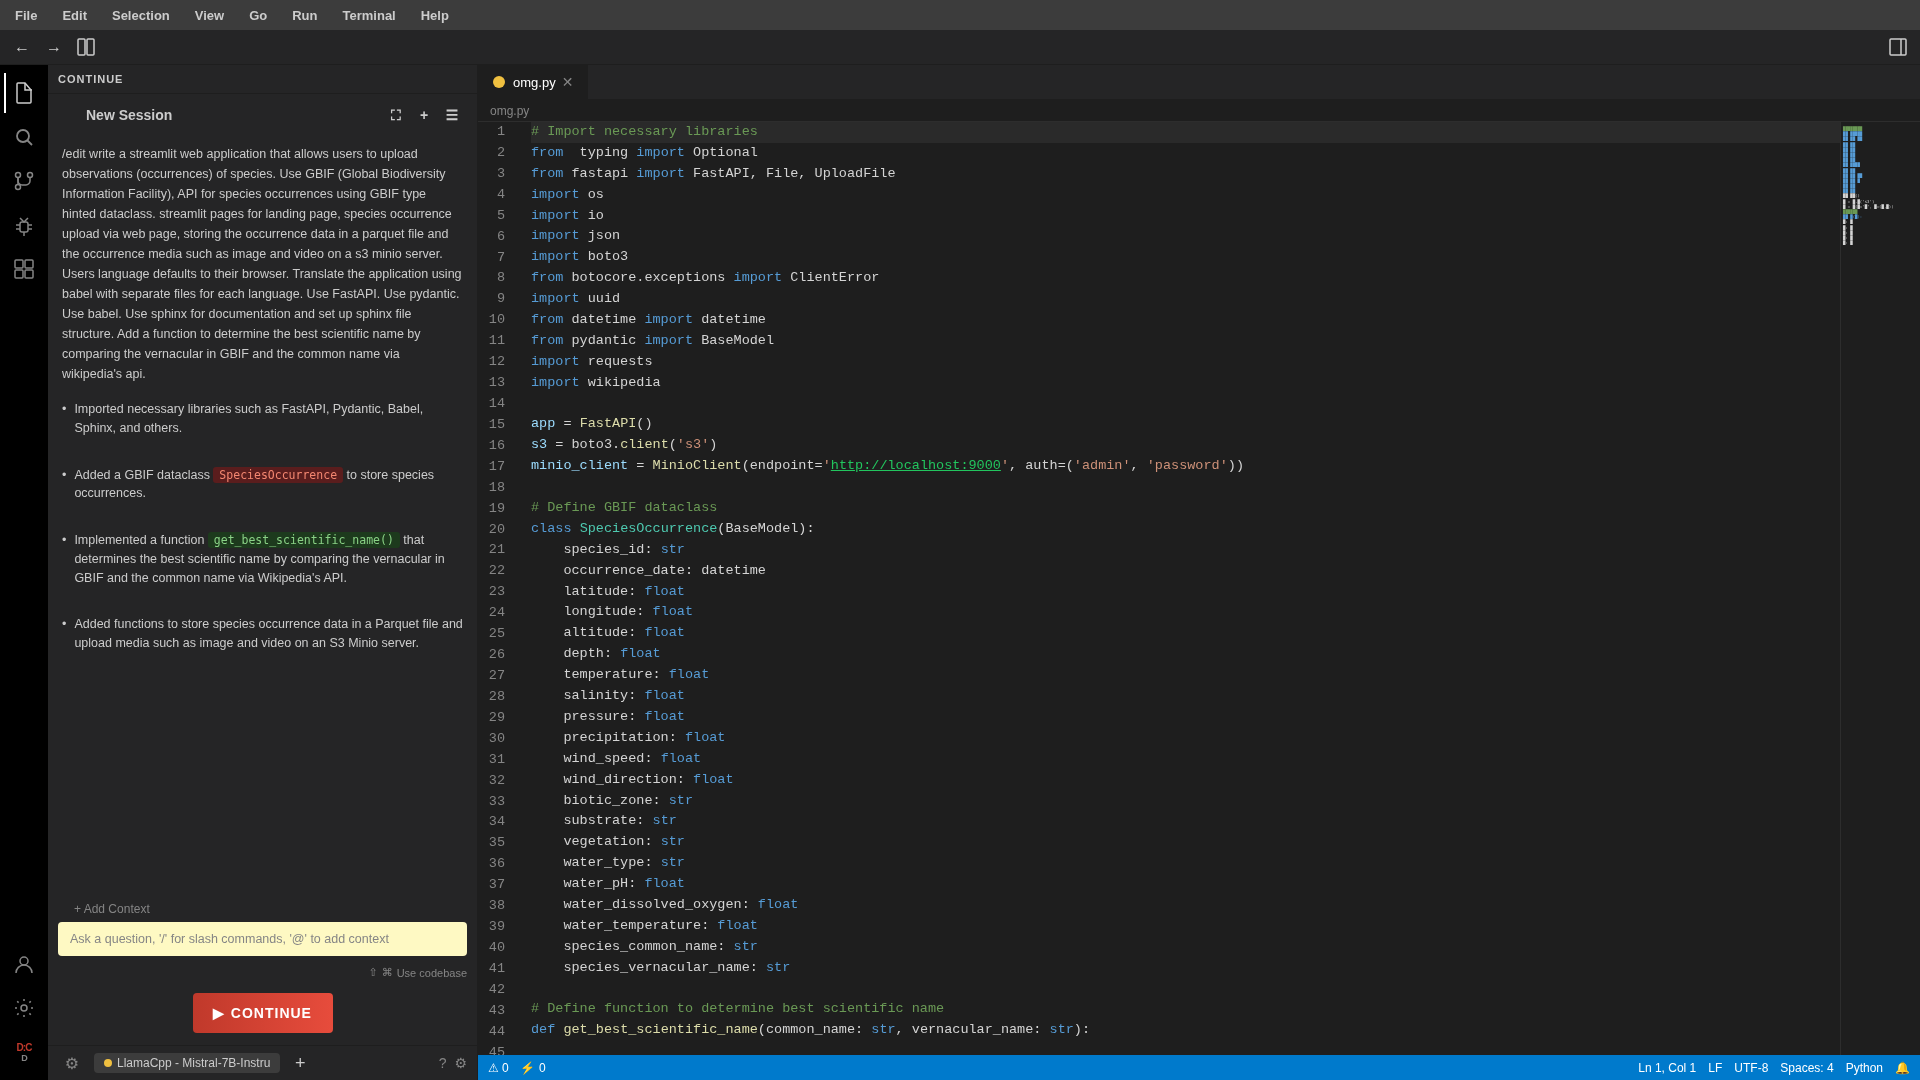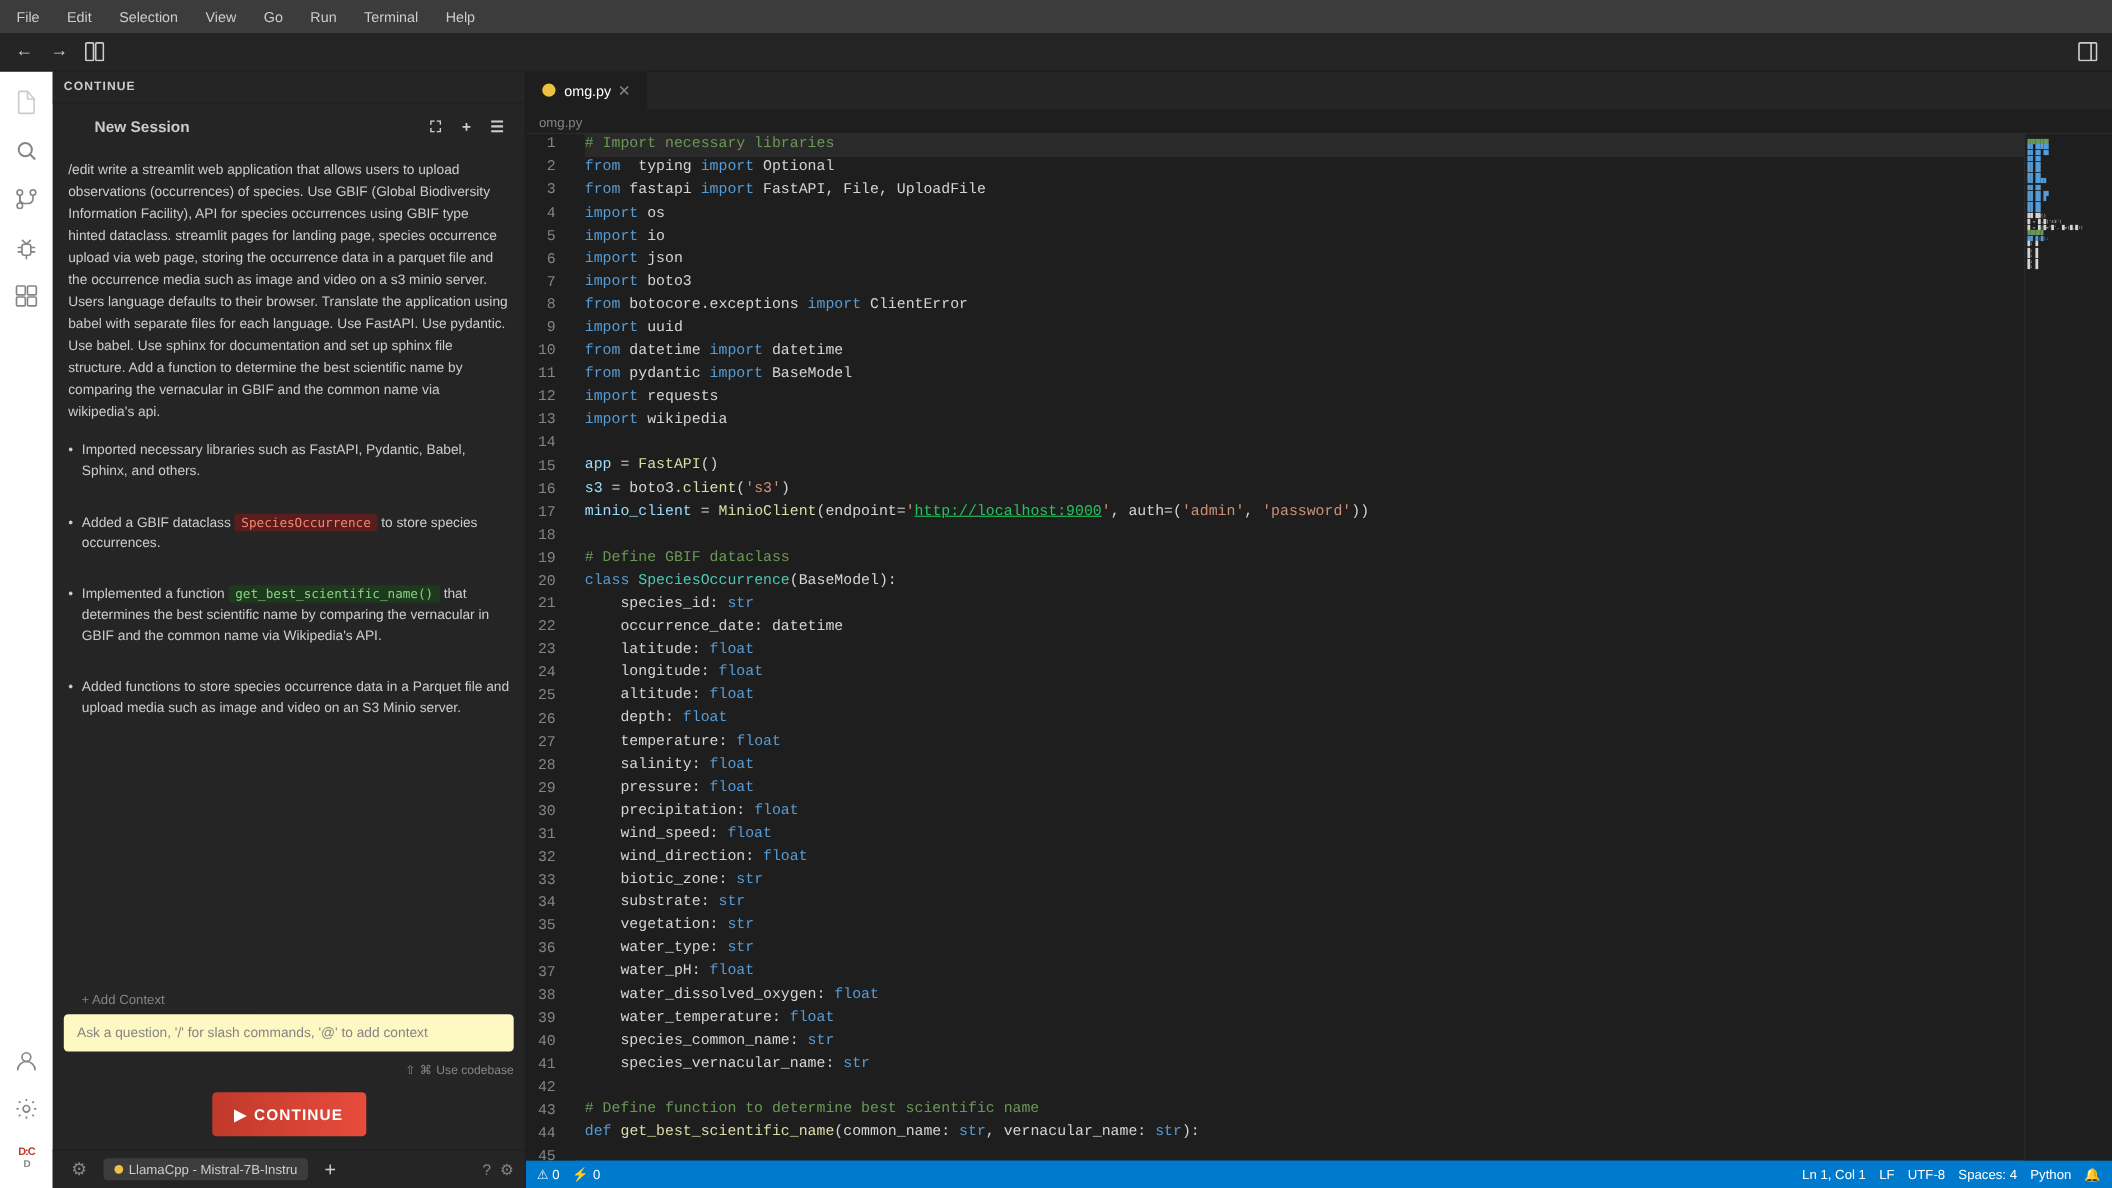--- a/index.html
+++ b/index.html
@@ -18,20 +18,21 @@
     .menu-bar {
       background: #3c3c3c;
       display: flex;
       align-items: center;
       height: 30px;
       padding: 0 10px;
       gap: 15px;
       font-size: 13px;
       color: #cccccc;
       flex-shrink: 0;
+      font-weight: bold;
     }
     .menu-bar span {
       cursor: pointer;
       padding: 2px 5px;
     }
 
     
     .title-bar {
       background: #252526;
       height: 35px;
@@ -60,21 +61,21 @@
     
     .main-layout {
       display: flex;
       flex: 1;
       overflow: hidden;
     }
 
     
     .activity-bar {
       width: 48px;
-      background: #ffffff;
+      background: #000000;
       display: flex;
       flex-direction: column;
       align-items: center;
       padding: 8px 0;
       gap: 4px;
       flex-shrink: 0;
     }
     .activity-icon {
       width: 40px; height: 40px;
       display: flex; align-items: center; justify-content: center;

